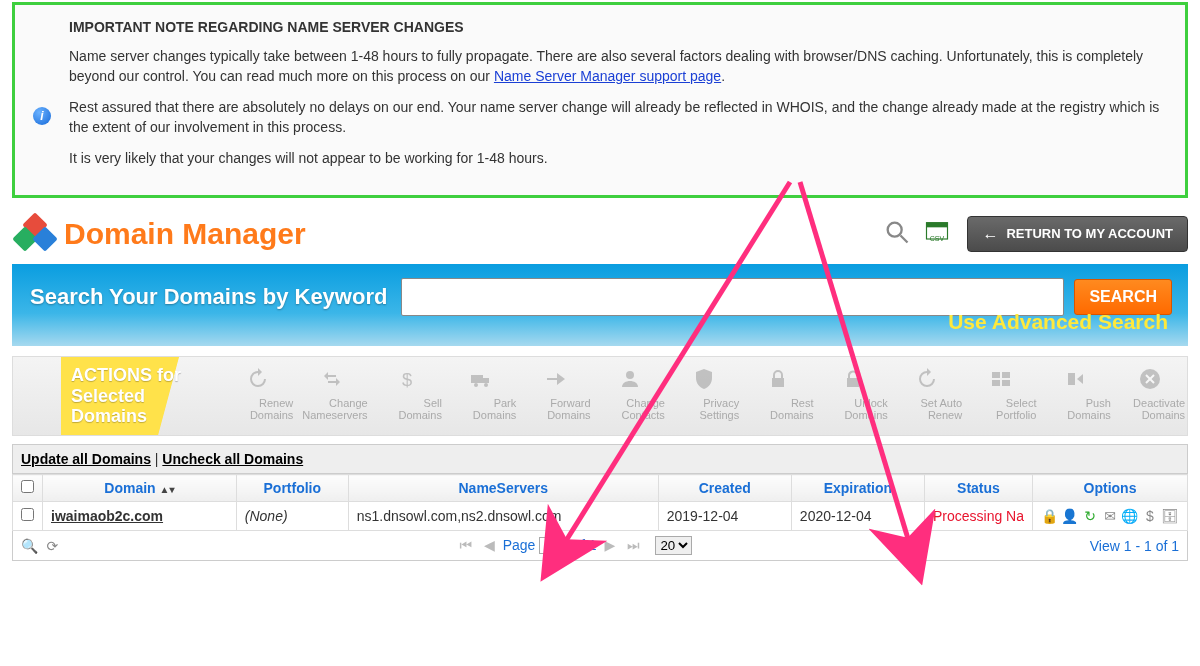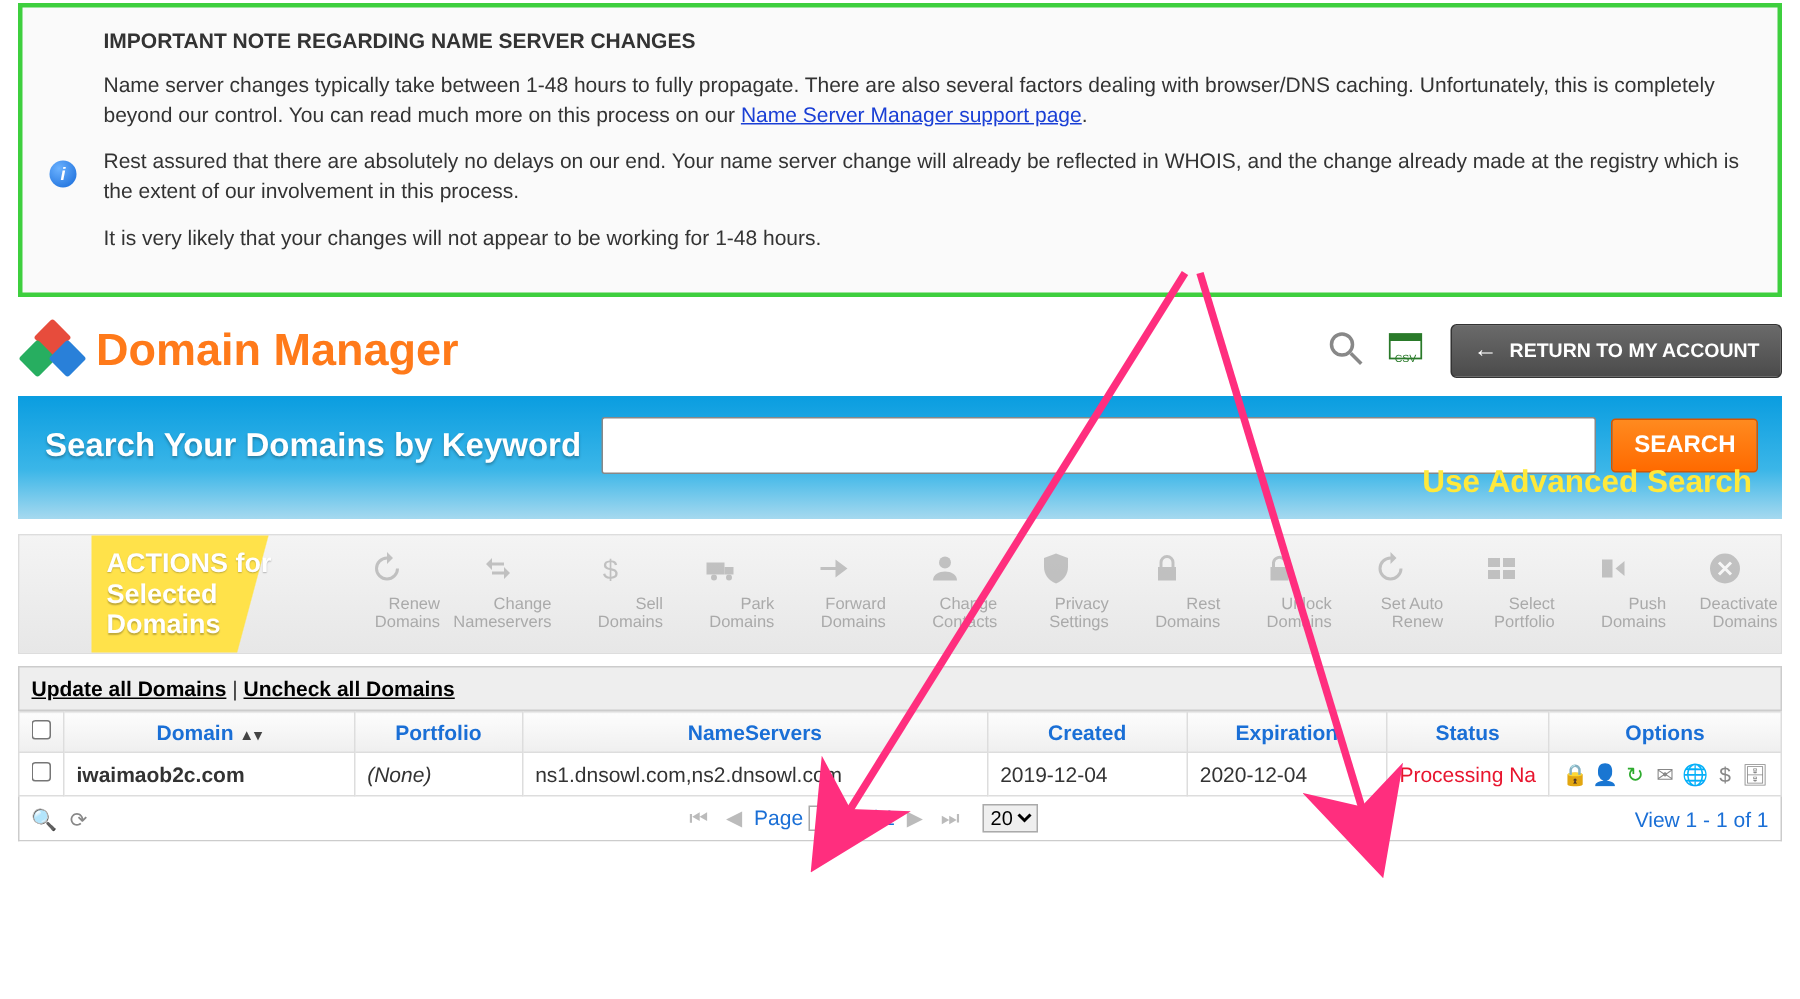--- a/index.html
+++ b/index.html
@@ -42,21 +42,21 @@
 .action-item .lbl1, .action-item .lbl2 { display: block; line-height: 1.1; text-align: right; }
 
 
 .tbl-wrap { margin: 0 12px; }
 .tbl-links { background: #eee; border: 1px solid #ccc; padding: 6px 8px; font-size: 14px; }
 .tbl-links a { color: #000; font-weight: bold; }
 .grid { width: 100%; border-collapse: collapse; border: 1px solid #ccc; }
 .grid th, .grid td { border: 1px solid #ddd; padding: 5px 8px; font-size: 14px; }
 .grid th { background: linear-gradient(#fdfdfd,#efefef); color: #1a6fd6; font-weight: bold; text-align: center; }
 .grid th .sort { font-size: 10px; color: #444; }
-.grid td.domain { font-weight: bold; }
+.grid td.domain { font-weight: bold; text-decoration: underline; }
 .grid td.port { font-style: italic; }
 .grid td.status { color: #e8152e; white-space: nowrap; overflow: hidden; }
 .opt-icons { display: flex; gap: 2px; align-items: center; }
 .opt-icons span { width: 18px; height: 18px; display: inline-flex; align-items: center; justify-content: center; font-size: 14px; }
 
 
 .pager { display: flex; align-items: center; border: 1px solid #ccc; border-top: none; padding: 5px 8px; font-size: 14px; }
 .pager .left-icons { color: #888; display: flex; gap: 8px; }
 .pager .center { flex: 1; text-align: center; color: #1a6fd6; }
 .pager .center input { width: 30px; text-align: center; border: 1px solid #aaa; }

